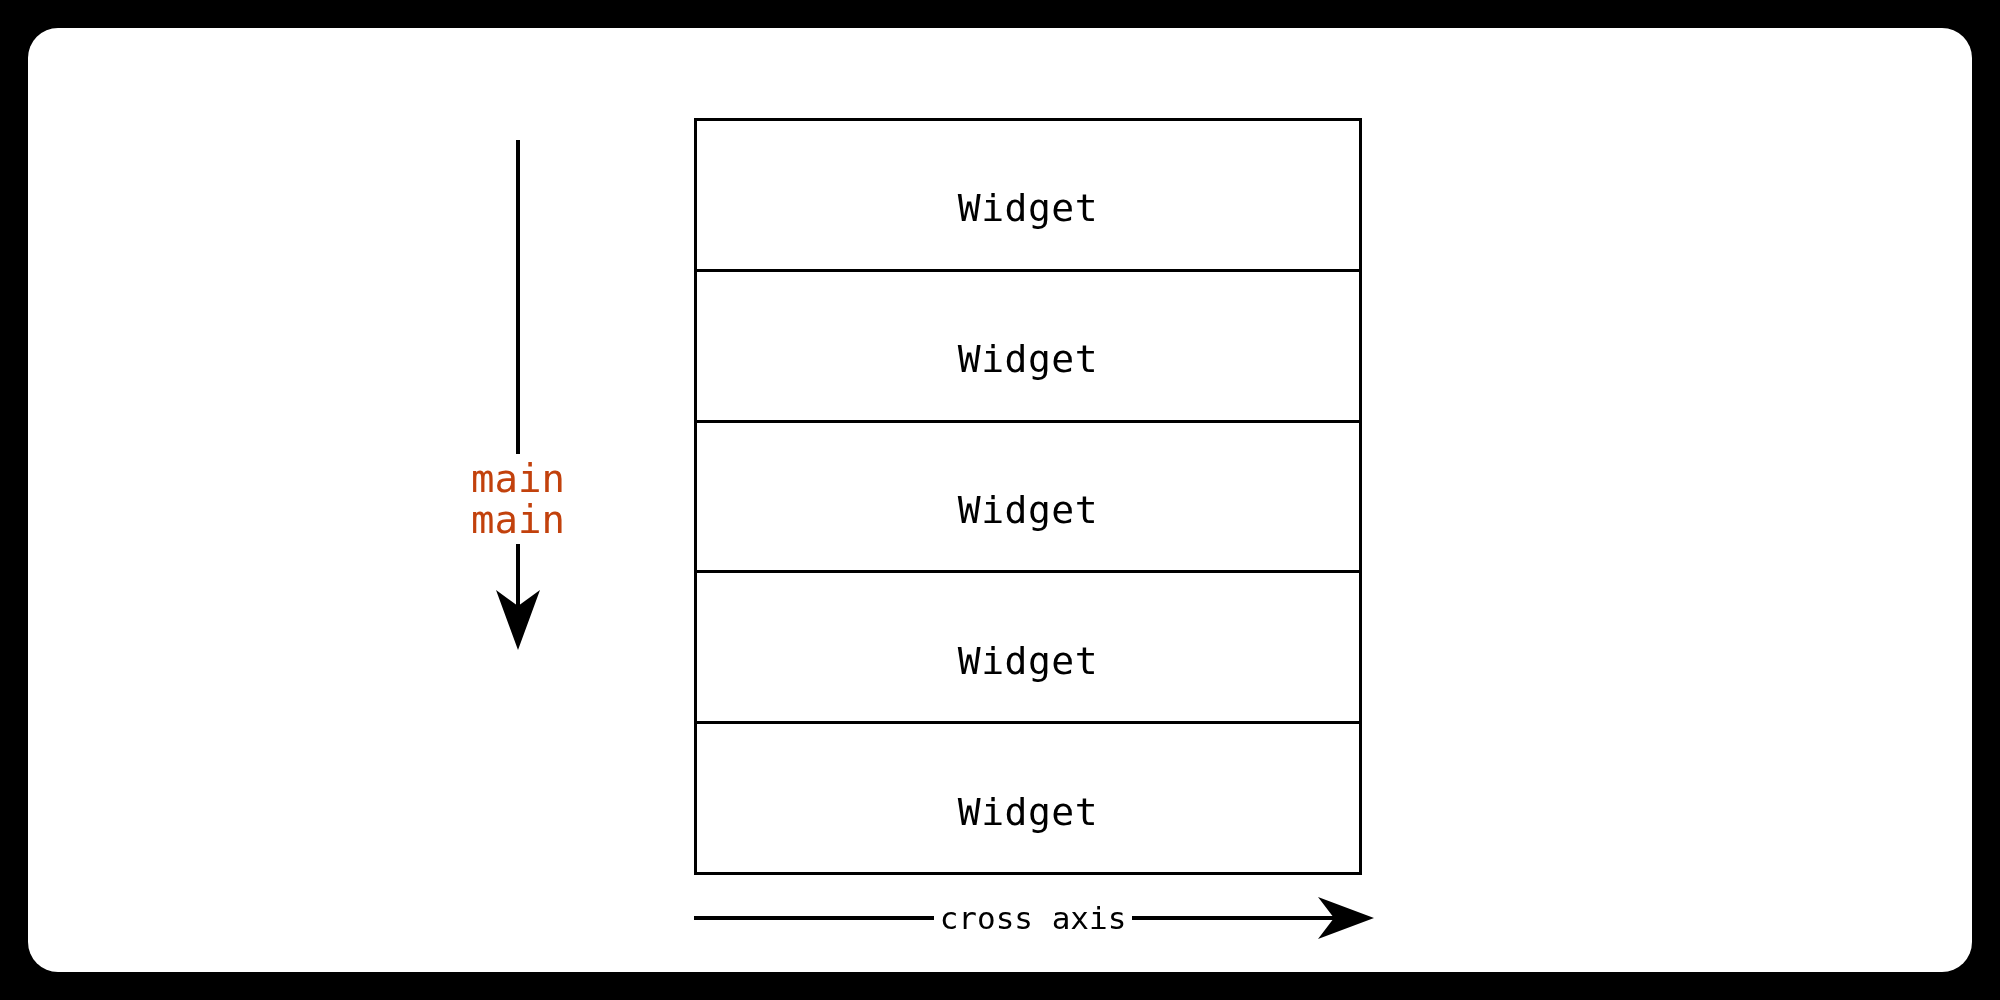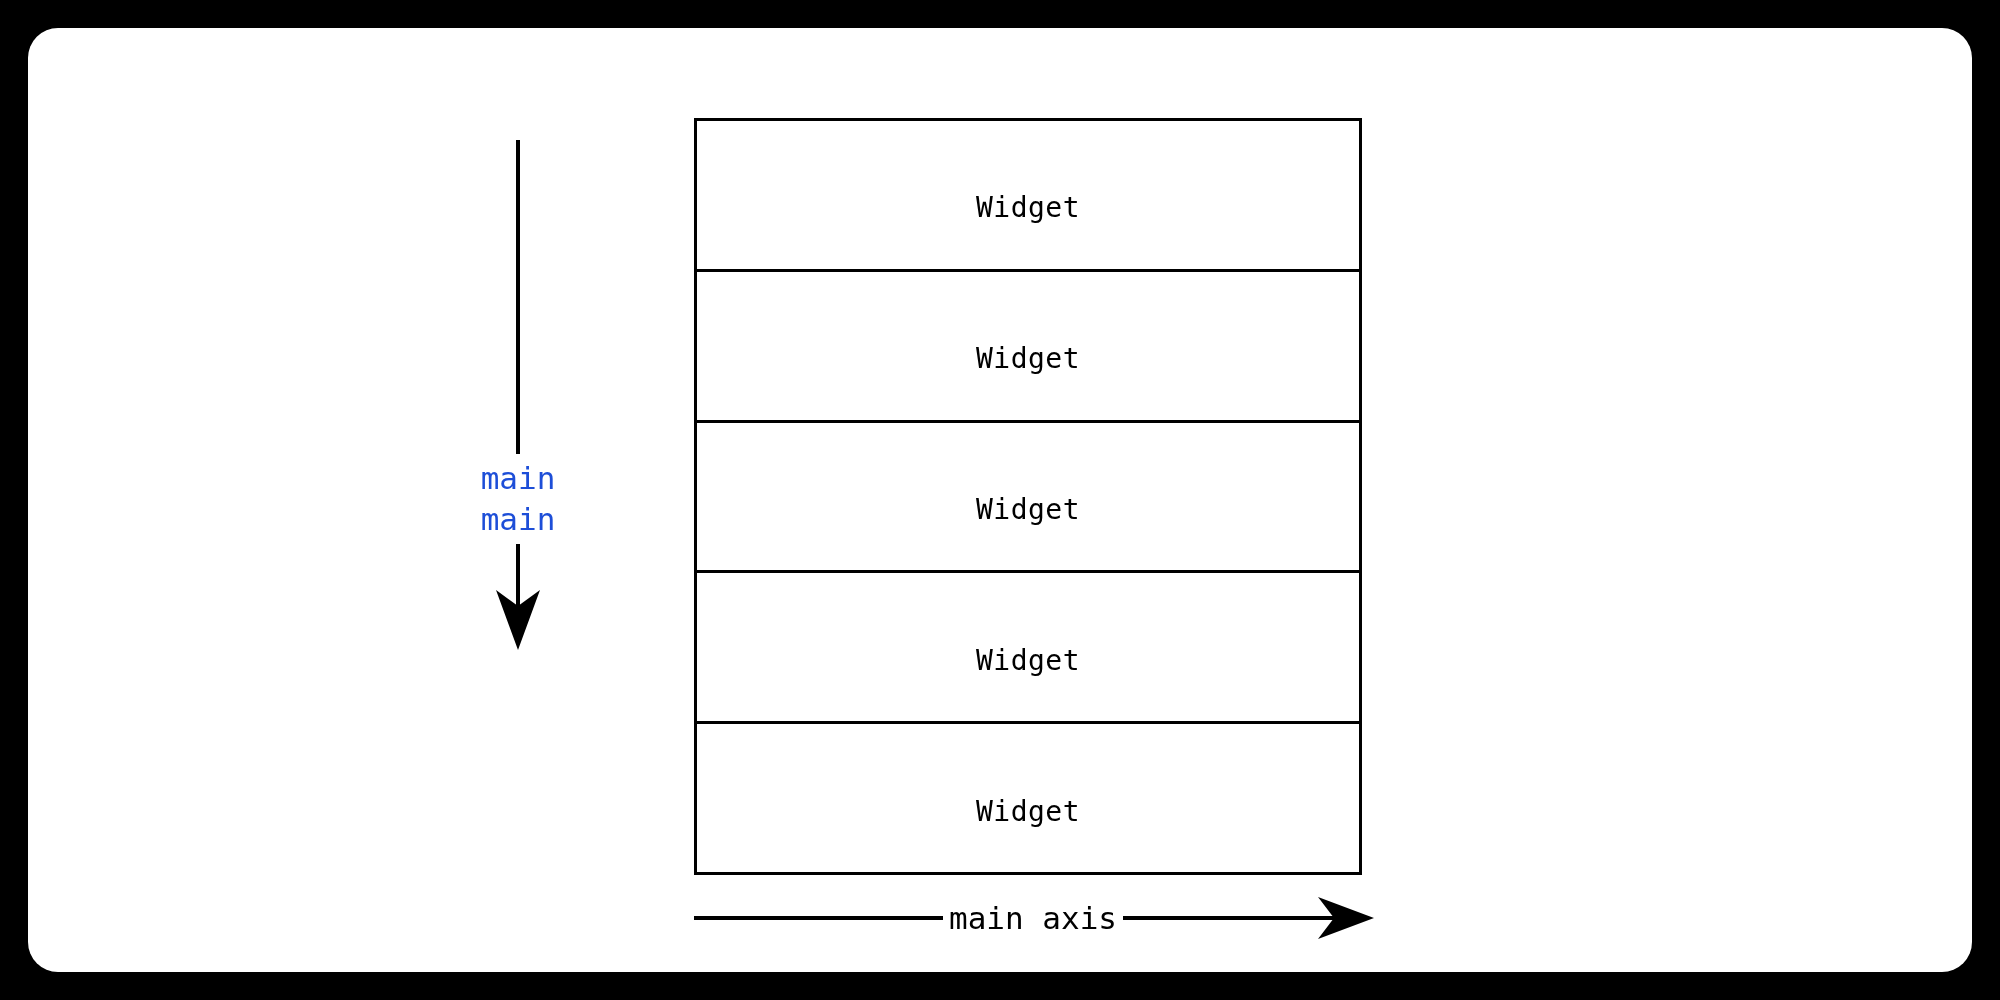--- a/index.html
+++ b/index.html
@@ -54,21 +54,21 @@
     justify-content: center;
     box-sizing: border-box;
     border-bottom: 3px solid #000000;
     background: #ffffff;
   }
   .widget-box:last-child {
     border-bottom: none;
   }
   .widget-label {
     font-family: "DejaVu Sans Mono", "Liberation Mono", monospace;
-    font-size: 28px;
+    font-size: 38px;
     color: #000000;
     letter-spacing: 0.5px;
     line-height: 1;
     user-select: none;
     margin-top: 27px;
   }
 
   
   #main-axis-group {
     position: absolute;
@@ -82,22 +82,22 @@
     left: 0;
     top: 0;
   }
   #main-axis-label {
     position: absolute;
     left: 0;
     top: 316px;
     width: 220px;
     text-align: center;
     font-family: "DejaVu Sans Mono", "Liberation Mono", monospace;
-    font-size: 31px;
-    color: #1d4ed8;
+    font-size: 39px;
+    color: #c2410c;
     line-height: 41px;
     background: #ffffff;
     padding: 4px 0;
     user-select: none;
   }
   #main-axis-label .axis-line-1,
   #main-axis-label .axis-line-2 {
     display: block;
   }
 
@@ -170,18 +170,18 @@
     </div>
 
     <div id="cross-axis-group">
       <svg id="cross-axis-svg" width="690" height="60" viewBox="0 0 690 60">
 
         <line x1="6" y1="28" x2="656" y2="28" stroke="#000000" stroke-width="4"></line>
 
         <path d="M 686 28 L 630 7 L 646 28 L 630 49 Z" fill="#000000"></path>
       </svg>
       <div id="cross-axis-label">
-        <span>main axis</span>
+        <span>cross axis</span>
       </div>
     </div>
 
   </div>
 </div>
 
 </body></html>

